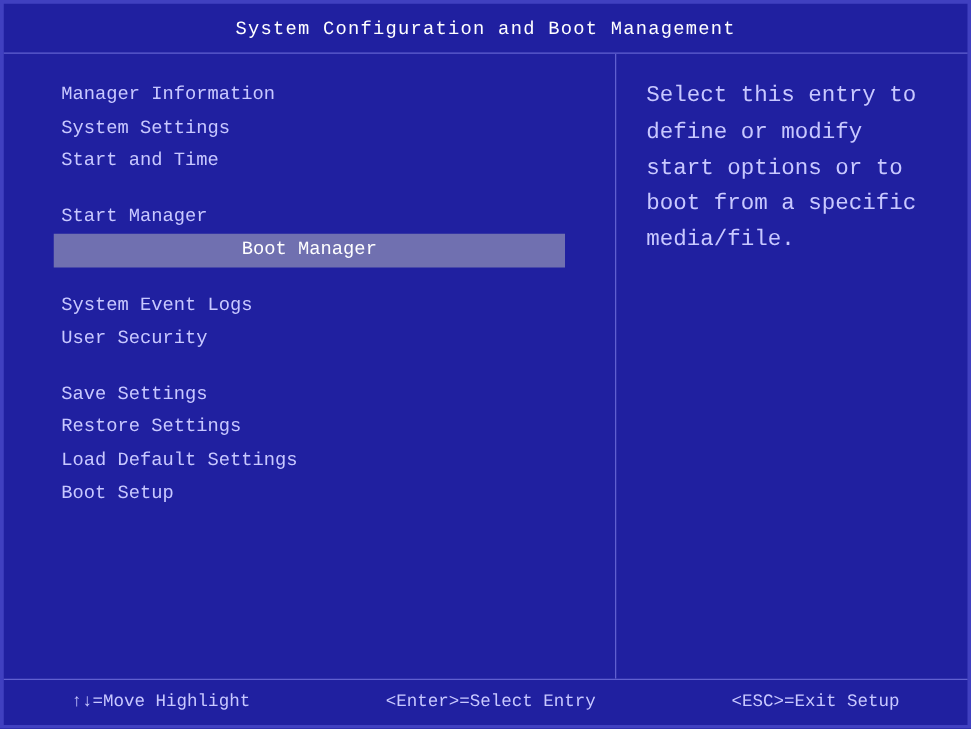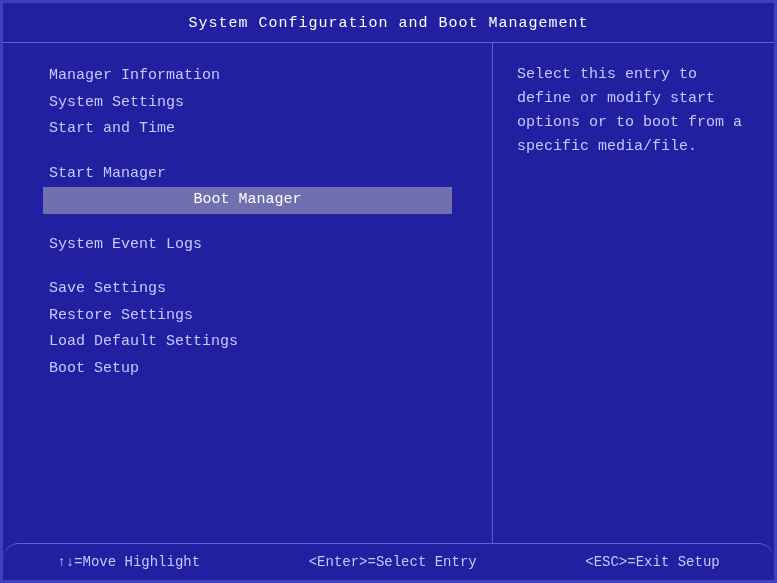--- a/index.html
+++ b/index.html
@@ -70,31 +70,30 @@
       background: #7070b0;
       color: #ffffff;
       text-align: center;
     }
 
     .description-panel {
       flex: 1;
       padding: 20px 24px;
       color: #c8c8ff;
       line-height: 1.6;
-      font-size: 15px;
+      font-size: 18px;
     }
 
     .footer {
       border-top: 1px solid #6060d0;
       padding: 10px 0 10px 0;
       display: flex;
       justify-content: space-around;
       color: #c8c8ff;
       font-size: 14px;
-      border-radius: 16px;
     }
 
     .footer-item {
       padding: 0 20px;
     }
   </style>
 </head>
 <body>
 
 <div class="screen">
@@ -109,20 +108,21 @@
           <span class="menu-item">Manager Information</span>
           <span class="menu-item">System Settings</span>
           <span class="menu-item">Start and Time</span>
         </div>
         <div class="menu-group">
           <span class="menu-item">Start Manager</span>
           <span class="menu-item selected">Boot Manager</span>
         </div>
         <div class="menu-group">
           <span class="menu-item">System Event Logs</span>
+          <span class="menu-item">User Security</span>
         </div>
         <div class="menu-group">
           <span class="menu-item">Save Settings</span>
           <span class="menu-item">Restore Settings</span>
           <span class="menu-item">Load Default Settings</span>
           <span class="menu-item">Boot Setup</span>
         </div>
       </div>
 
     <div class="description-panel">

